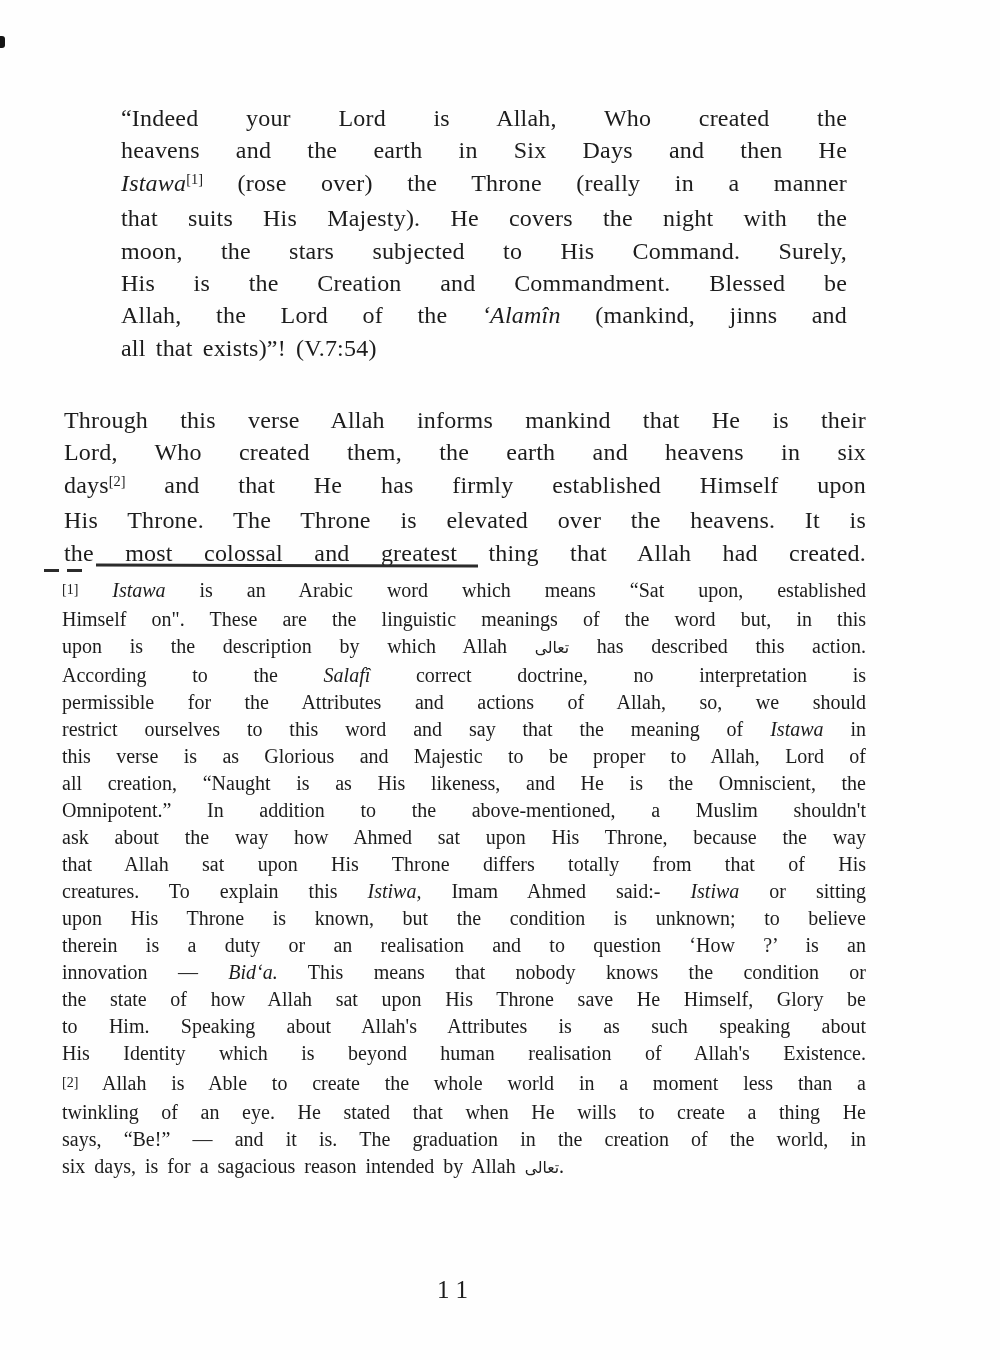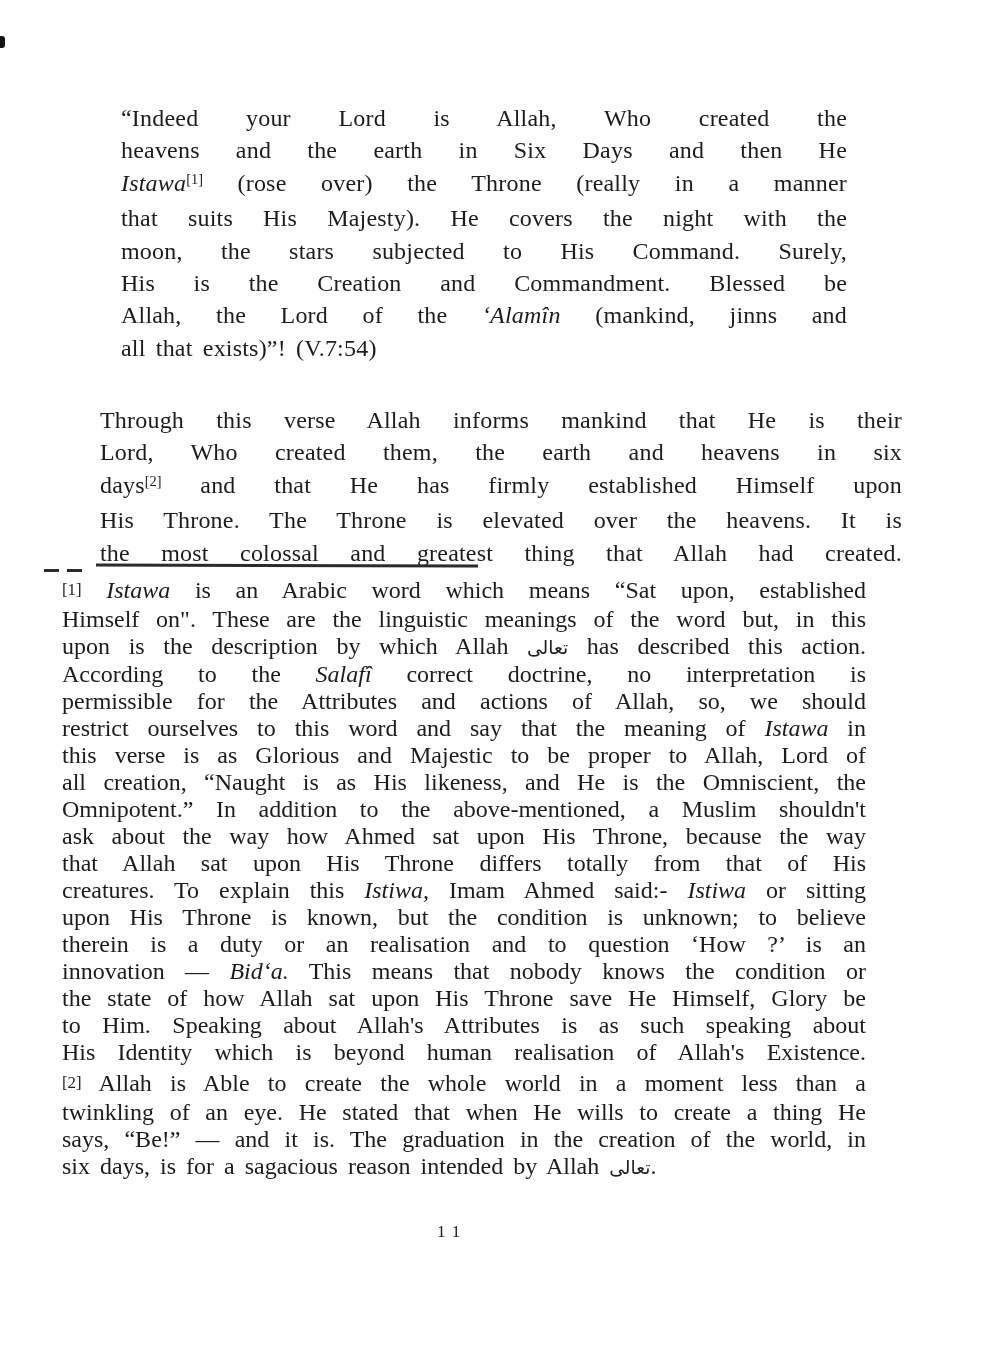--- a/index.html
+++ b/index.html
@@ -25,26 +25,25 @@
     position:absolute;
     left:121px; top:102px; width:726px;
     font-size:24px; line-height:32.4px;
     letter-spacing:0.2px;
   }
   .para{
     position:absolute;
     left:64px; top:404px; width:802px;
     font-size:24px; line-height:32.4px;
     letter-spacing:0.2px;
-    margin-left:36px;
   }
   .fn{
     position:absolute;
     left:62px; width:804px;
-    font-size:24px; line-height:27px;
+    font-size:20px; line-height:27px;
   }
   .fn1{ top:577px; }
   .fn2{ top:1070px; }
   .it{ font-style:italic; }
   .sup{
     font-size:0.60em;
     position:relative;
     top:-0.48em;
     letter-spacing:0;
   }
@@ -75,22 +74,22 @@
   }
   .artifact{
     position:absolute;
     left:0; top:36px;
     width:5px; height:12px;
     background:#141414;
     border-radius:0 3px 3px 0;
   }
   .pageno{
     position:absolute;
-    left:437px; top:1222px;
-    font-size:17px;
+    left:437px; top:1276px;
+    font-size:25px;
     letter-spacing:7px;
   }
 </style>
 </head>
 <body>
 
 <div class="page">
 
   <div class="artifact"></div>
 

